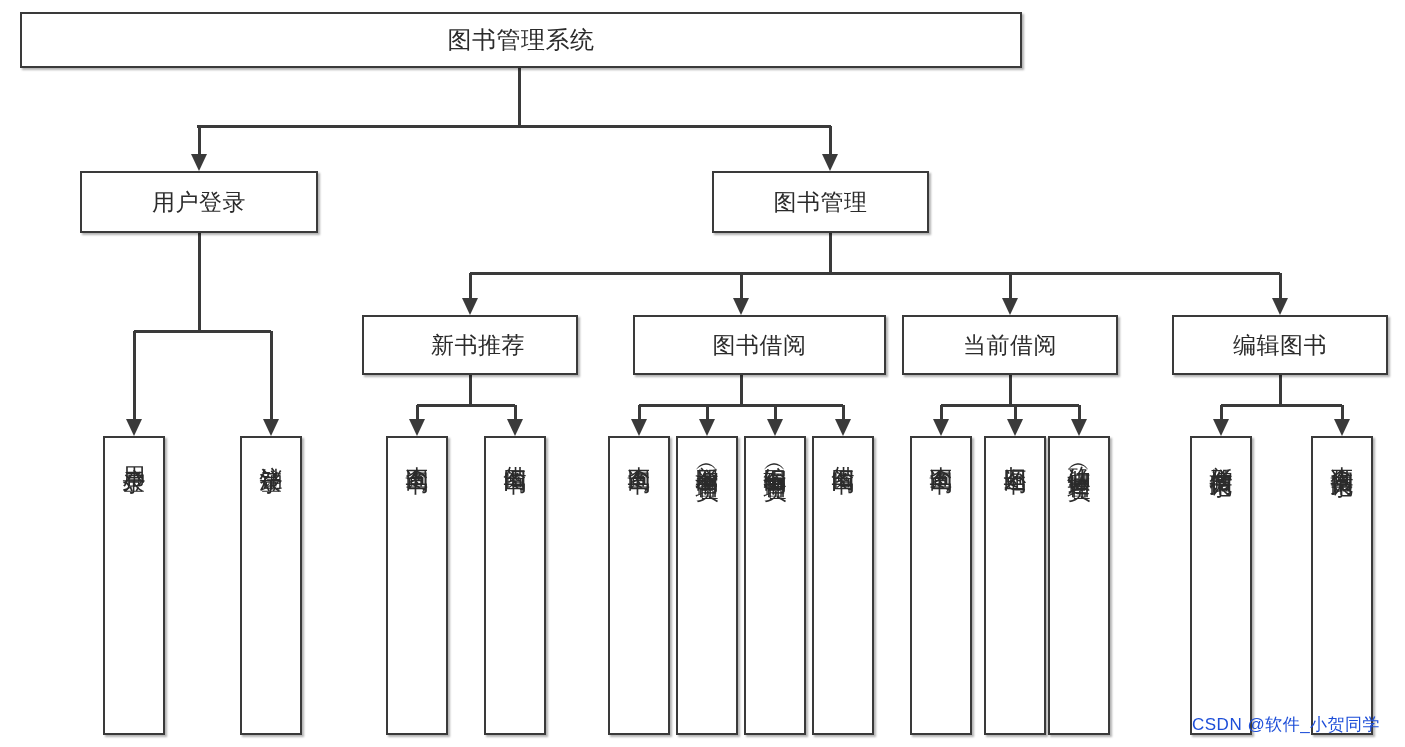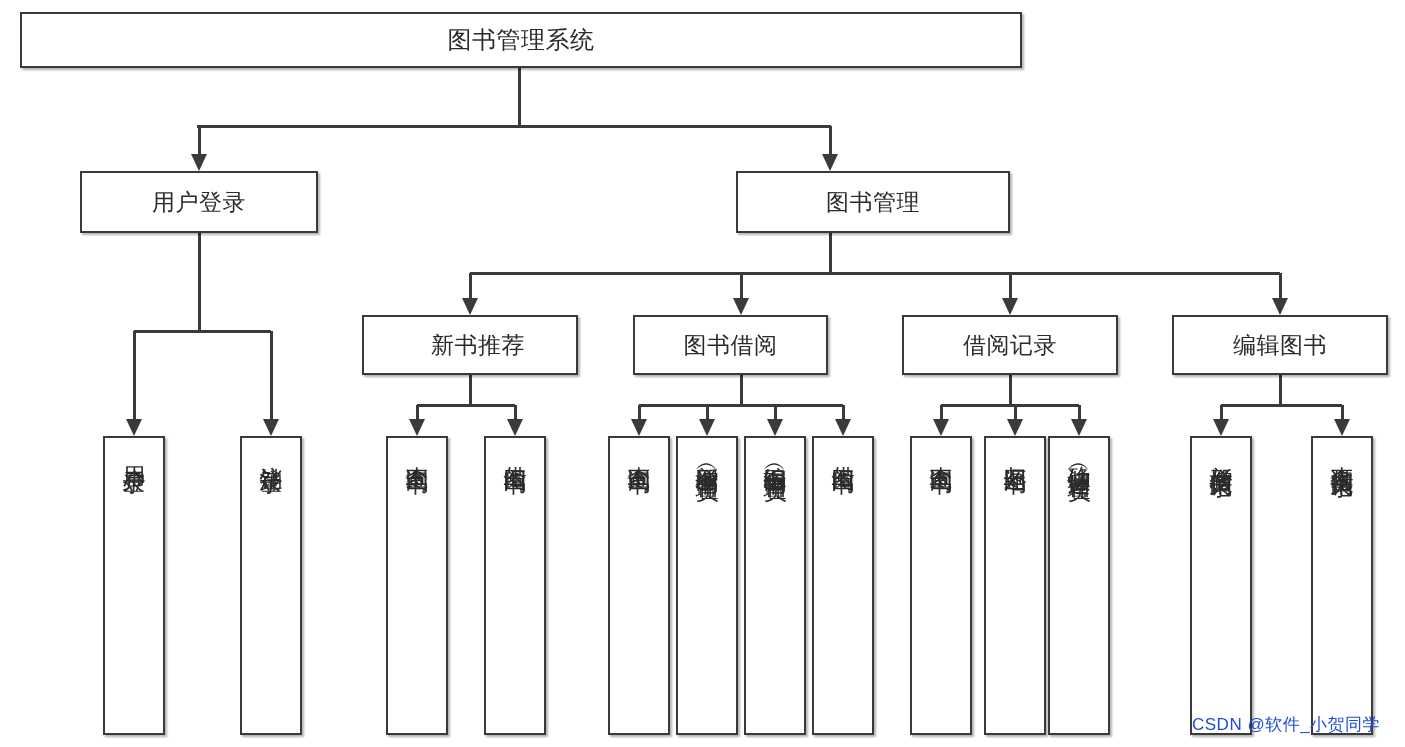--- a/index.html
+++ b/index.html
@@ -135,31 +135,31 @@
       <div class="arrow" style="left: 1334px; top: 419px;"></div>
     </div>
 
   <div id="node-layer">
       <div class="node horizontal root" style="left: 20px; top: 12px; width: 1002px; height: 56px;">
         <span class="lbl">图书管理系统</span>
       </div>
       <div class="node horizontal" style="left: 80px; top: 171px; width: 238px; height: 62px;">
         <span class="lbl">用户登录</span>
       </div>
-      <div class="node horizontal" style="left: 712px; top: 171px; width: 274px; height: 62px; margin-left: 24px;">
+      <div class="node horizontal" style="left: 712px; top: 171px; width: 217px; height: 62px;">
         <span class="lbl">图书管理</span>
       </div>
       <div class="node horizontal" style="left: 362px; top: 315px; width: 216px; height: 60px; padding-left: 16px;">
         <span class="lbl">新书推荐</span>
       </div>
-      <div class="node horizontal" style="left: 633px; top: 315px; width: 195px; height: 60px;">
+      <div class="node horizontal" style="left: 633px; top: 315px; width: 253px; height: 60px;">
         <span class="lbl">图书借阅</span>
       </div>
       <div class="node horizontal" style="left: 902px; top: 315px; width: 216px; height: 60px;">
-        <span class="lbl">借阅记录</span>
+        <span class="lbl">当前借阅</span>
       </div>
       <div class="node horizontal" style="left: 1172px; top: 315px; width: 216px; height: 60px;">
         <span class="lbl">编辑图书</span>
       </div>
       <div class="node vertical" style="left: 103px; top: 436px; width: 62px; height: 299px;">
         <span class="lbl">用户登录</span>
       </div>
       <div class="node vertical" style="left: 240px; top: 436px; width: 62px; height: 299px;">
         <span class="lbl">注销登录</span>
       </div>

